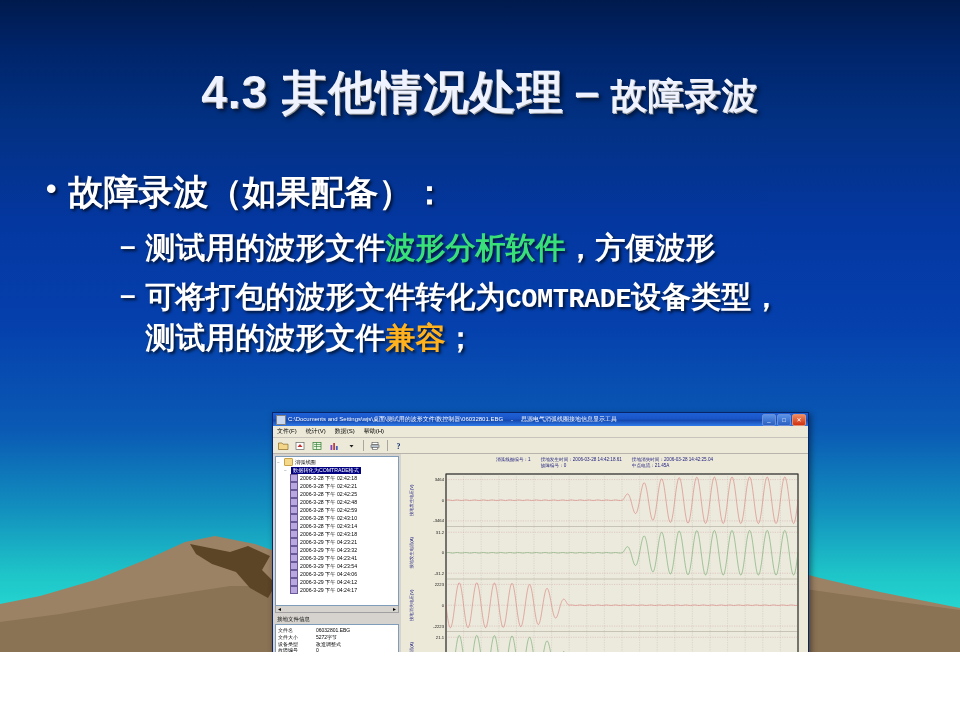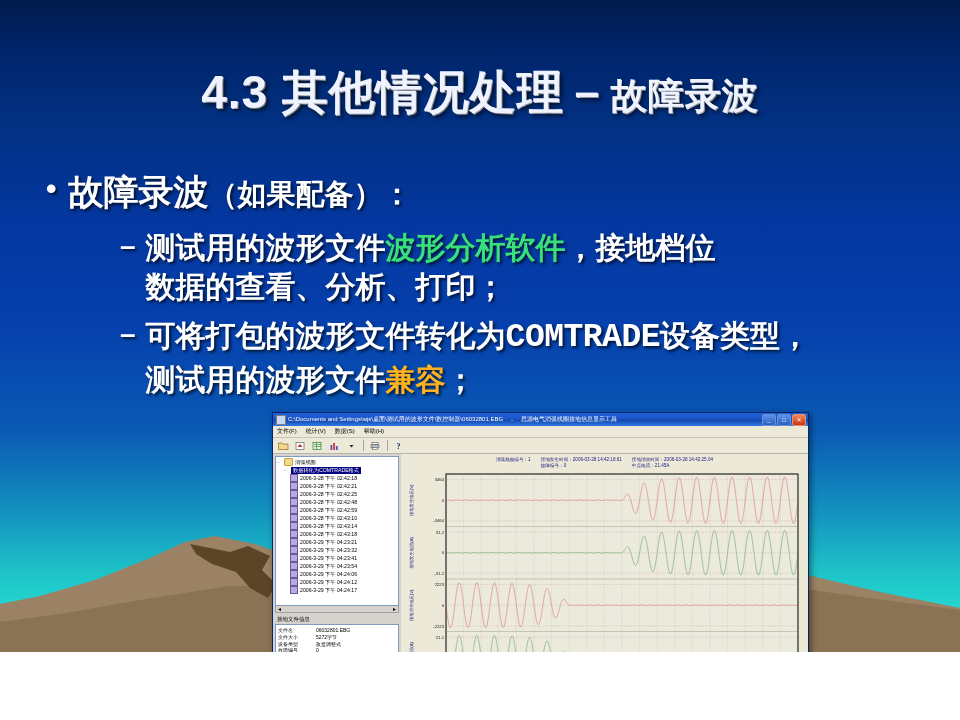--- a/index.html
+++ b/index.html
@@ -25,31 +25,31 @@
   }
   #title .small{font-size:36px;}
   
   #bullets{position:absolute;left:46px;top:170px;width:900px;color:#fff;}
   .lvl1{
     font-size:35px;font-weight:bold;line-height:1.25;
     text-shadow:2px 2px 3px rgba(0,0,0,.7);
     display:flex;align-items:flex-start;gap:12px;
   }
   .lvl1 .dot{font-size:30px;line-height:1.25;}
-  .lvl1 .sub{font-size:29px;font-weight:bold;}
+  .lvl1 .sub{font-size:34px;font-weight:bold;}
   .lvl2wrap{margin-left:74px;margin-top:14px;}
   .lvl2{
     font-size:30px;font-weight:bold;line-height:1.3;margin-bottom:10px;
     text-shadow:2px 2px 3px rgba(0,0,0,.7);
     display:flex;align-items:flex-start;gap:10px;
   }
   .lvl2 .dash{font-size:28px;}
   .hl-green{color:#39e07a;margin-top:28px;}
   .hl-orange{color:#ffb21e;}
-  .mono{font-family:"Liberation Mono","DejaVu Sans Mono",monospace;font-size:33px;letter-spacing:-.5px;}
+  .mono{font-family:"Liberation Mono","DejaVu Sans Mono",monospace;font-size:27px;letter-spacing:-.5px;}
   
   #app{
     position:absolute;left:272px;top:412px;width:537px;height:308px;
     background:#d6d3ce;border:1px solid #0a246a;box-sizing:border-box;
     box-shadow:2px 2px 6px rgba(0,0,0,.45);
     font-family:"Liberation Sans","DejaVu Sans",sans-serif;
   }
   .titlebar{
     height:13px;display:flex;align-items:center;
     background:linear-gradient(to bottom,#1d60d6 0%,#1a55c8 45%,#1347ad 55%,#2f7ae8 100%);
@@ -134,21 +134,21 @@
   </div>
 
   <div id="bullets">
     <div class="lvl1">
       <span class="dot">•</span>
       <span><span>故障录波</span><span class="sub">（如果配备）：</span></span>
     </div>
     <div class="lvl2wrap">
       <div class="lvl2">
         <span class="dash">–</span>
-        <span><span>测试用的波形文件</span><span class="hl-green">波形分析软件</span><span>，接地档位</span><br><span>数据的查看、分析、打印；</span></span>
+        <span><span>测试用的波形文件</span><span class="hl-green">波形分析软件</span><span>，方便波形</span><br></span>
       </div>
       <div class="lvl2">
         <span class="dash">–</span>
         <span><span>可将打包的波形文件转化为</span><span class="mono">COMTRADE</span><span>设备类型，</span><br><span>测试用的波形文件</span><span class="hl-orange">兼容</span><span>；</span></span>
       </div>
     </div>
   </div>
 
   <div id="app">
 

